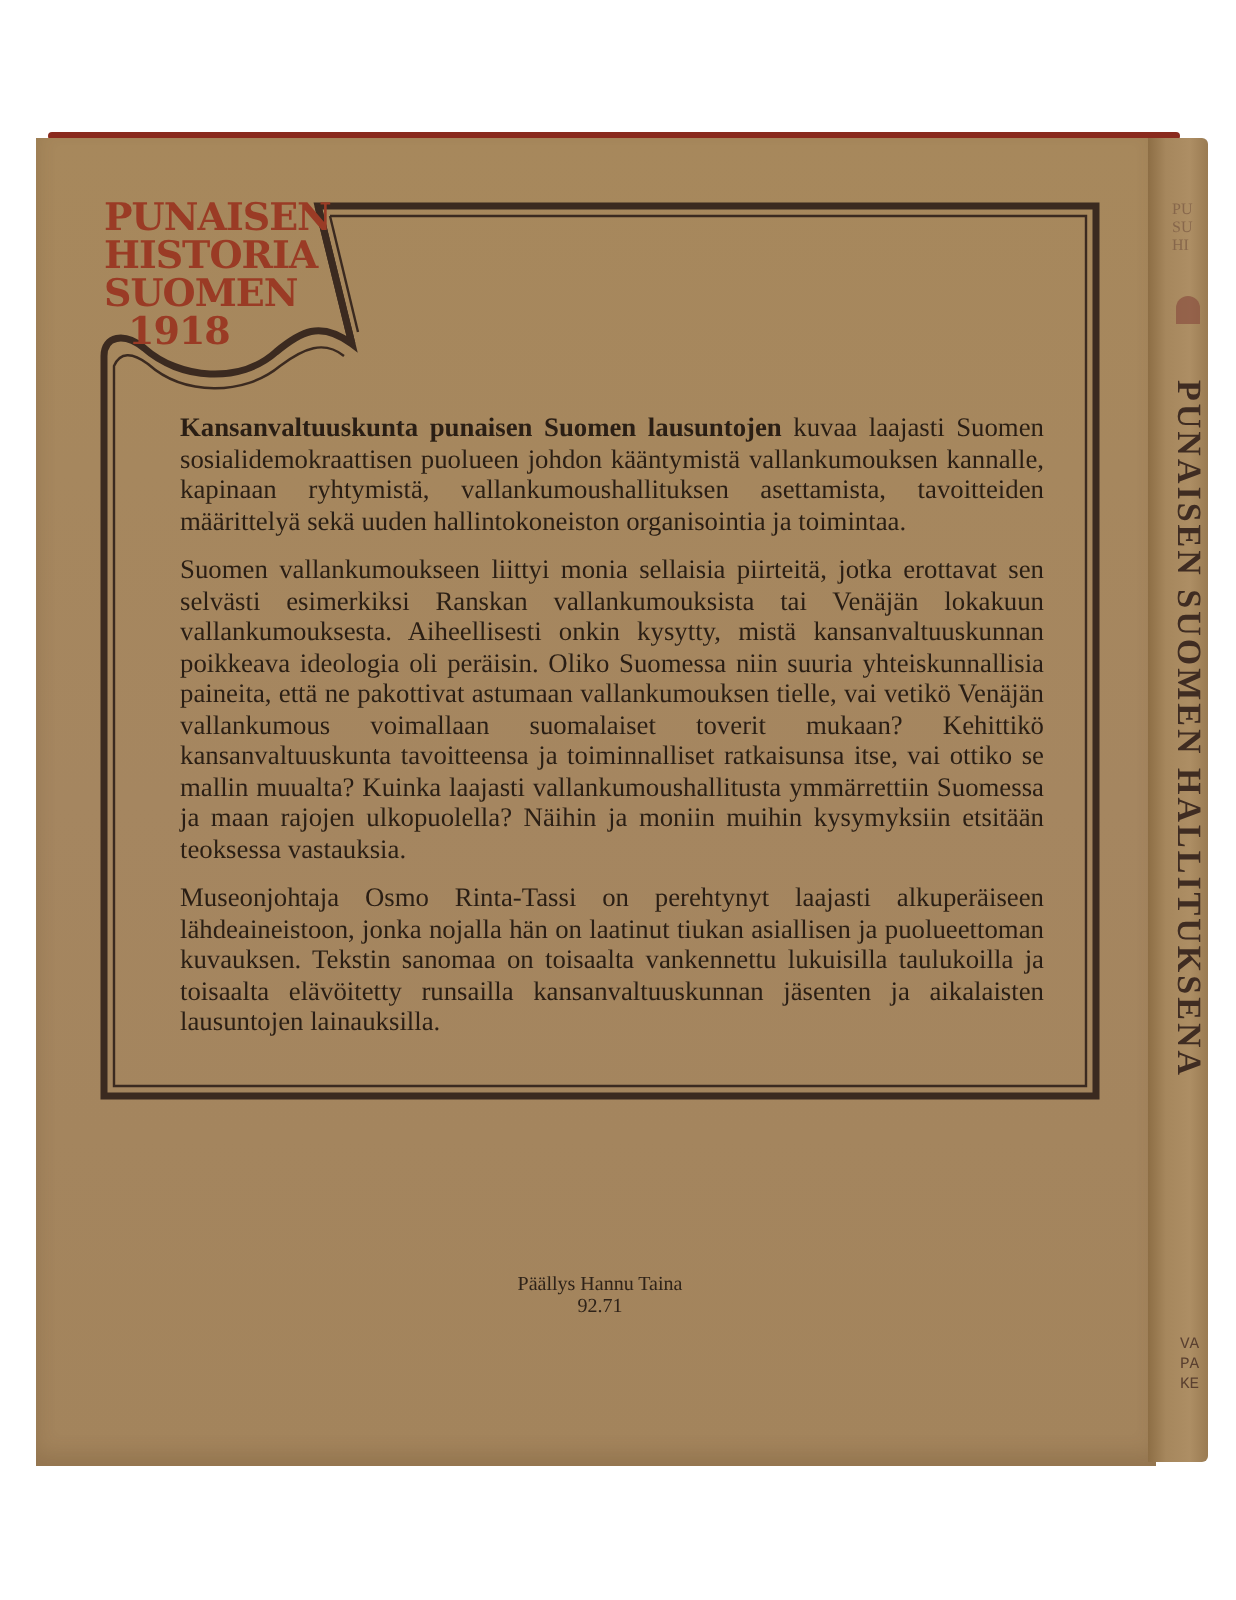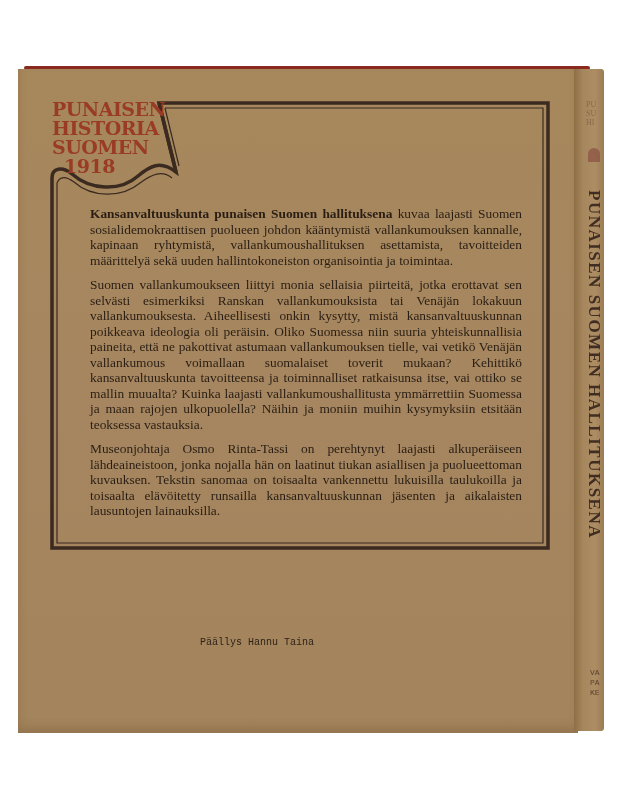--- a/index.html
+++ b/index.html
@@ -48,22 +48,22 @@
     .series-title div { white-space: nowrap; }
     .series-title .year { padding-left: 12px; }
     .body-text {
       position: absolute; left: 90px; top: 206px; width: 432px;
       font-family: "Liberation Serif", serif; font-size: 13.4px; line-height: 15.5px;
       color: #2a1e14; text-align: justify;
     }
     .body-text p { margin: 0 0 9px 0; }
     .body-text b { font-weight: bold; }
     .credits {
-      position: absolute; left: 200px; top: 637px; width: 200px; 
-      font-family: Liberation Mono, monospace; font-size: 10px; line-height: 11px; color: #2e2218;
+      position: absolute; left: 200px; top: 637px; width: 200px; text-align: center;
+      font-family: Liberation Serif, serif; font-size: 10px; line-height: 11px; color: #2e2218;
     }
   </style>
 </head>
 <body>
 
 <div class="redtop"></div>
 <div class="cover"></div>
 <div class="spine"></div>
 
 <svg class="frame-svg" width="618" height="800">
@@ -81,27 +81,28 @@
 </svg>
 
 <div class="series-title">
   <div>PUNAISEN</div>
   <div>HISTORIA</div>
   <div>SUOMEN</div>
   <div class="year">1918</div>
 </div>
 
 <div class="body-text">
-  <p><b>Kansanvaltuuskunta punaisen Suomen hallituksena</b><span> kuvaa laajasti Suomen sosialidemokraattisen puolueen johdon kääntymistä vallankumouksen kannalle, kapinaan ryhtymistä, vallankumoushallituksen asettamista, tavoitteiden määrittelyä sekä uuden hallintokoneiston organisointia ja toimintaa.</span></p>
+  <p><b>Kansanvaltuuskunta punaisen Suomen lausuntojen</b><span> kuvaa laajasti Suomen sosialidemokraattisen puolueen johdon kääntymistä vallankumouksen kannalle, kapinaan ryhtymistä, vallankumoushallituksen asettamista, tavoitteiden määrittelyä sekä uuden hallintokoneiston organisointia ja toimintaa.</span></p>
   <p>Suomen vallankumoukseen liittyi monia sellaisia piirteitä, jotka erottavat sen selvästi esimerkiksi Ranskan vallankumouksista tai Venäjän lokakuun vallankumouksesta. Aiheellisesti onkin kysytty, mistä kansanvaltuuskunnan poikkeava ideologia oli peräisin. Oliko Suomessa niin suuria yhteiskunnallisia paineita, että ne pakottivat astumaan vallankumouksen tielle, vai vetikö Venäjän vallankumous voimallaan suomalaiset toverit mukaan? Kehittikö kansanvaltuuskunta tavoitteensa ja toiminnalliset ratkaisunsa itse, vai ottiko se mallin muualta? Kuinka laajasti vallankumoushallitusta ymmärrettiin Suomessa ja maan rajojen ulkopuolella? Näihin ja moniin muihin kysymyksiin etsitään teoksessa vastauksia.</p>
   <p>Museonjohtaja Osmo Rinta-Tassi on perehtynyt laajasti alkuperäiseen lähdeaineistoon, jonka nojalla hän on laatinut tiukan asiallisen ja puolueettoman kuvauksen. Tekstin sanomaa on toisaalta vankennettu lukuisilla taulukoilla ja toisaalta elävöitetty runsailla kansanvaltuuskunnan jäsenten ja aikalaisten lausuntojen lainauksilla.</p>
 </div>
 
 <div class="credits">
   <div>Päällys Hannu Taina</div>
+  <div>92.71</div>
 </div>
 
 <div class="spine-top-text">
   <div>PU</div>
   <div>SU</div>
   <div>HI</div>
 </div>
 <div class="spine-logo"></div>
 <div class="spine-title">PUNAISEN SUOMEN HALLITUKSENA</div>
 <div class="spine-bottom-text">

